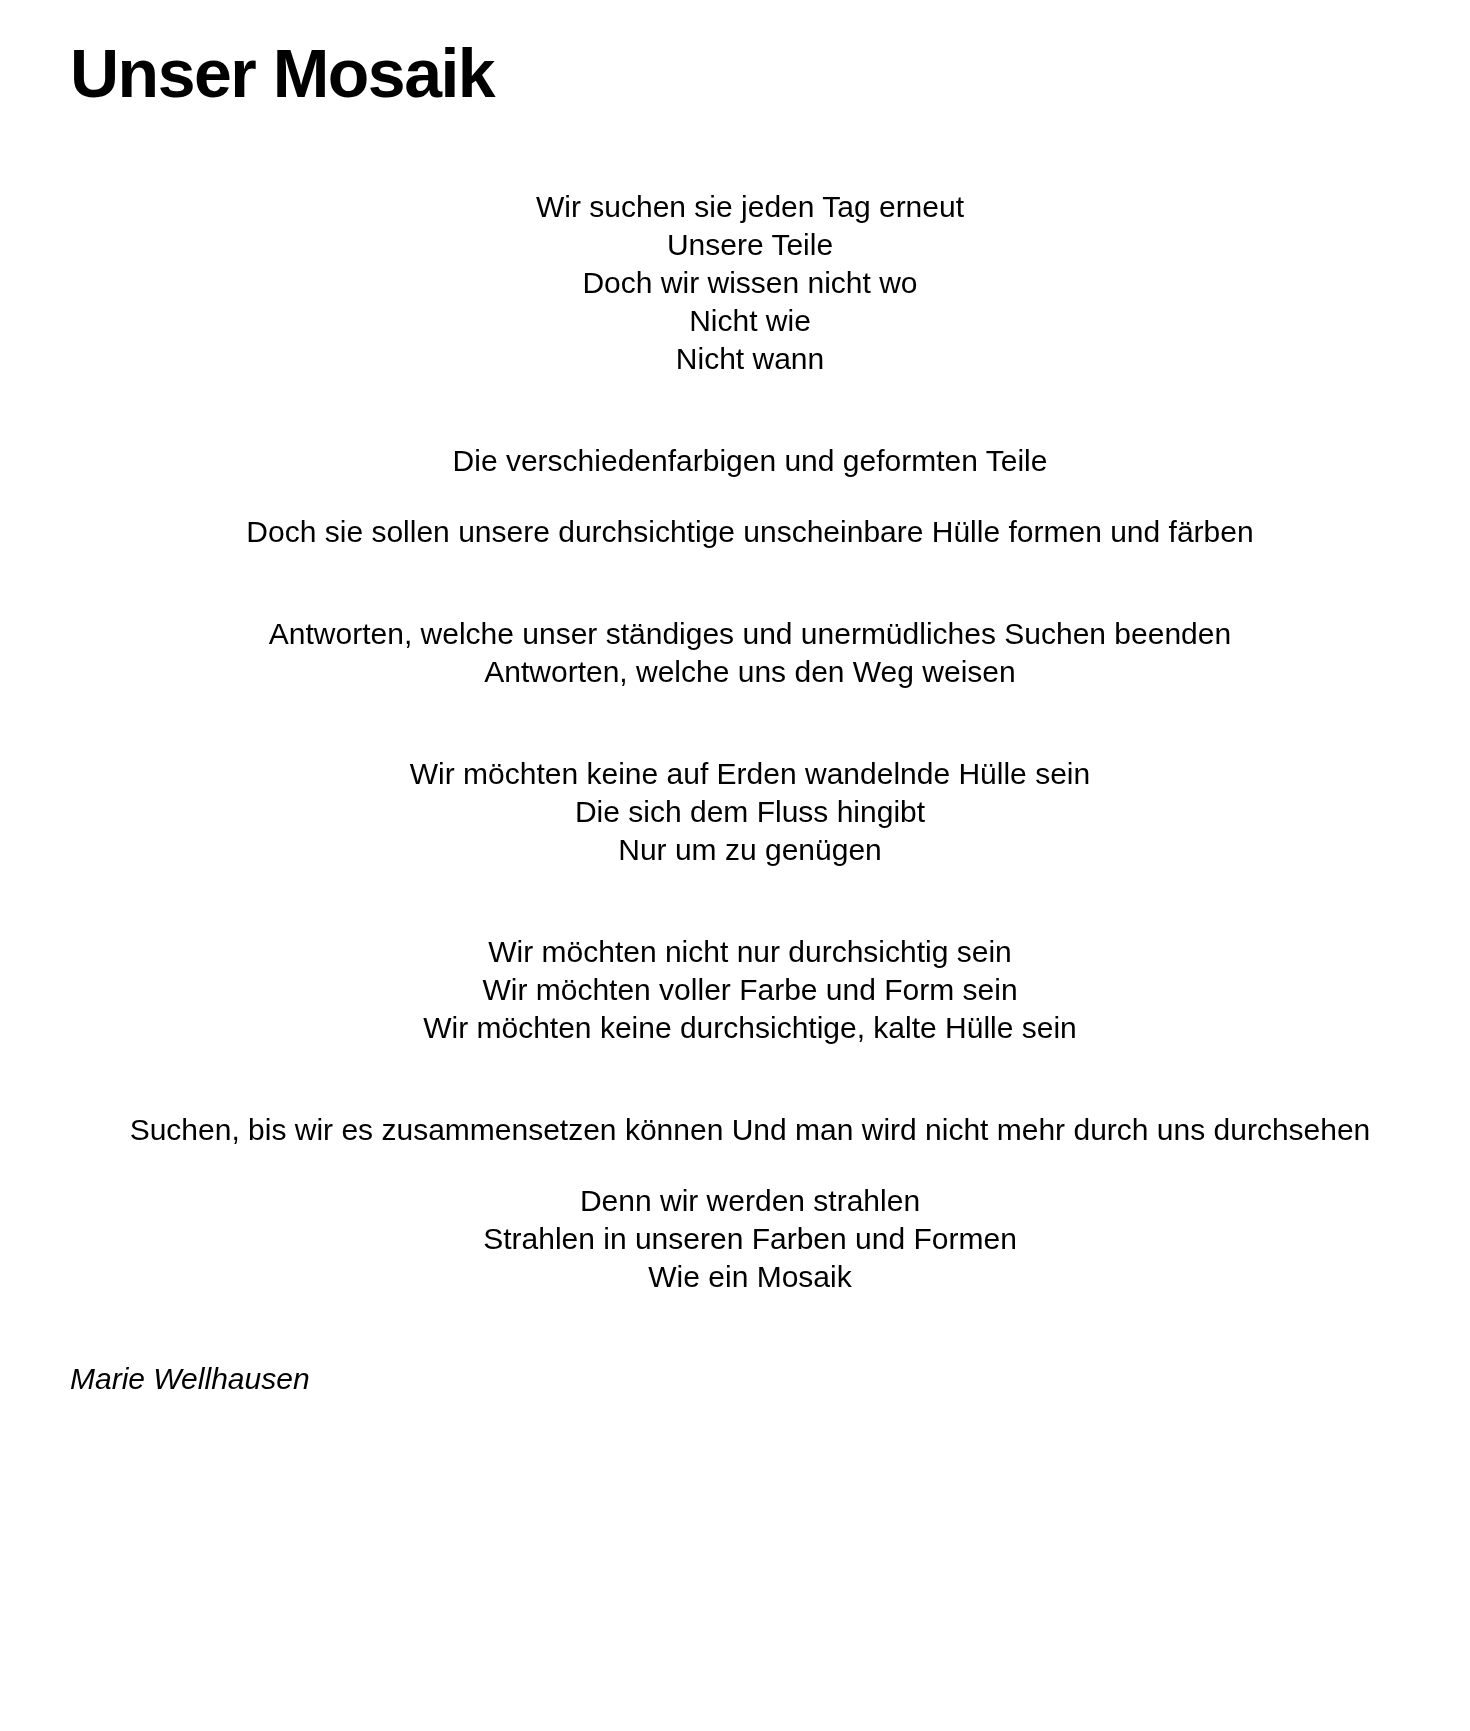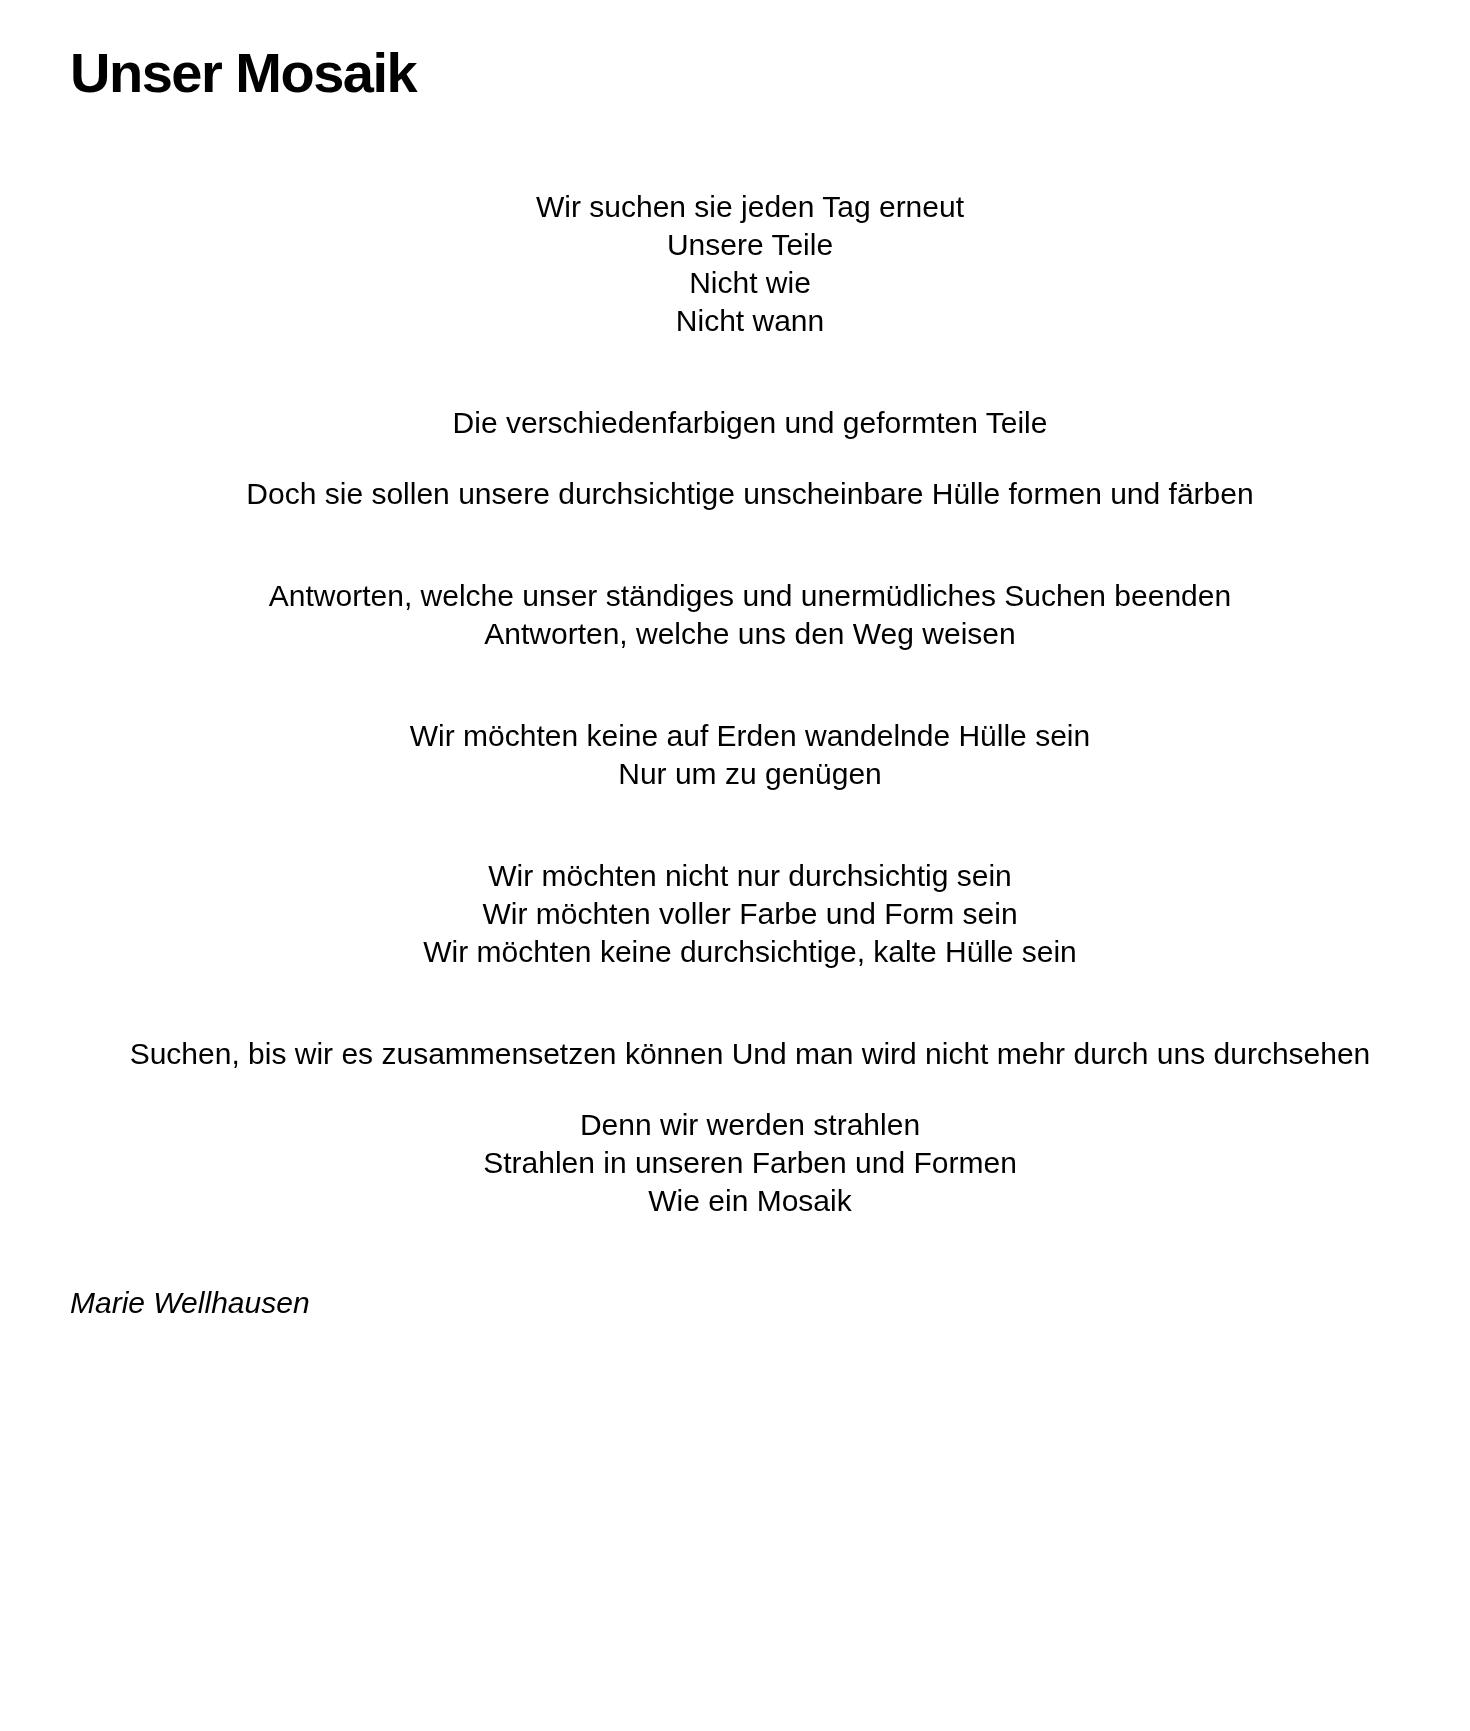--- a/index.html
+++ b/index.html
@@ -16,21 +16,21 @@
     box-sizing: border-box;
     width: 1470px;
     height: 1731px;
     padding: 38px 40px 0 70px;
     font-family: "Liberation Sans", sans-serif;
     color: #000000;
     background: #ffffff;
   }
   .title {
     margin: 0 0 80px 0;
-    font-size: 56px;
+    font-size: 68px;
     line-height: 70px;
     font-weight: bold;
     letter-spacing: -1.5px;
   }
   .poem {
     font-size: 30px;
     line-height: 38px;
     text-align: center;
   }
   .stanza {
@@ -56,40 +56,42 @@
 
 <div class="page">
 
   <h1 class="title">Unser Mosaik</h1>
 
   <div class="poem">
 
     <p class="stanza">
       <span class="line">Wir suchen sie jeden Tag erneut</span>
       <span class="line">Unsere Teile</span>
+      <span class="line">Doch wir wissen nicht wo</span>
       <span class="line">Nicht wie</span>
       <span class="line">Nicht wann</span>
     </p>
 
     <p class="stanza tight">
       <span class="line">Die verschiedenfarbigen und geformten Teile</span>
     </p>
 
     <p class="stanza">
       <span class="line">Doch sie sollen unsere durchsichtige unscheinbare Hülle formen und färben</span>
     </p>
 
 
     <p class="stanza">
       <span class="line">Antworten, welche unser ständiges und unermüdliches Suchen beenden</span>
       <span class="line">Antworten, welche uns den Weg weisen</span>
     </p>
 
     <p class="stanza">
       <span class="line">Wir möchten keine auf Erden wandelnde Hülle sein</span>
+      <span class="line">Die sich dem Fluss hingibt</span>
       <span class="line">Nur um zu genügen</span>
     </p>
 
     <p class="stanza">
       <span class="line">Wir möchten nicht nur durchsichtig sein</span>
       <span class="line">Wir möchten voller Farbe und Form sein</span>
       <span class="line">Wir möchten keine durchsichtige, kalte Hülle sein</span>
     </p>
 
 

